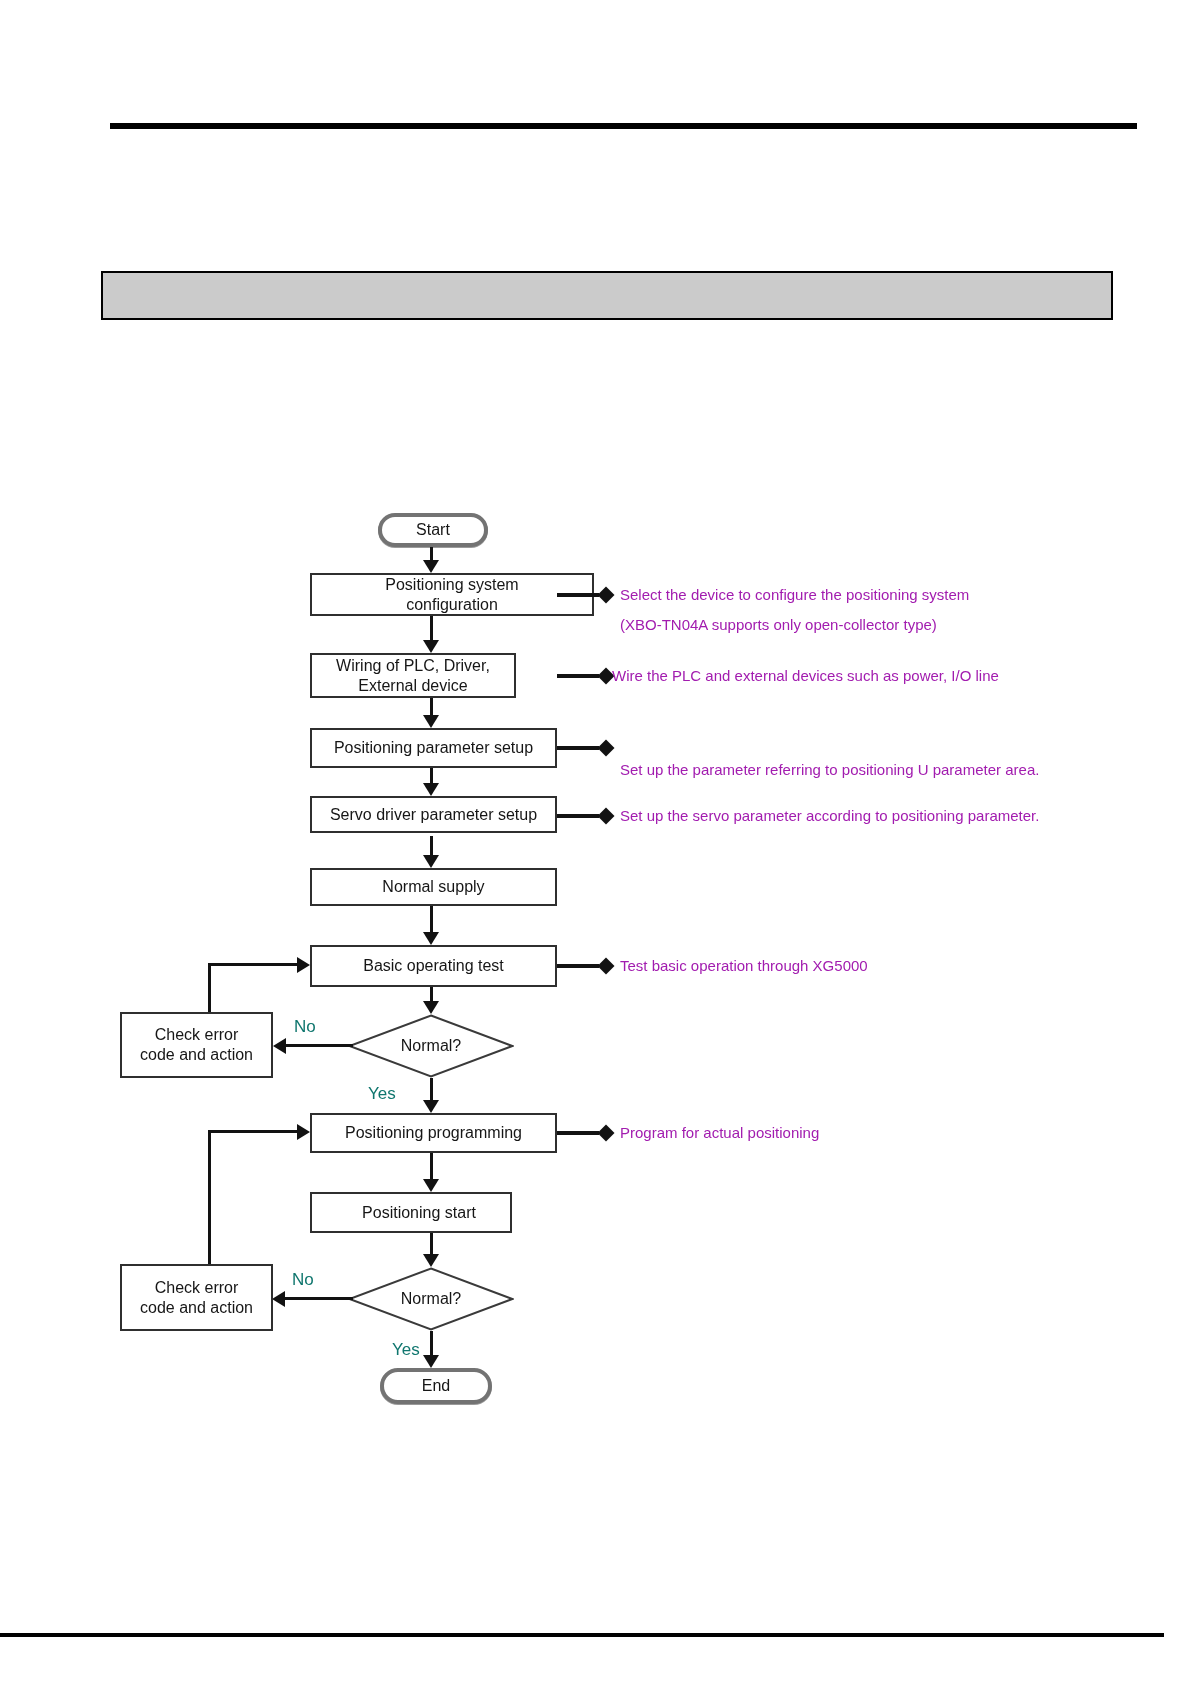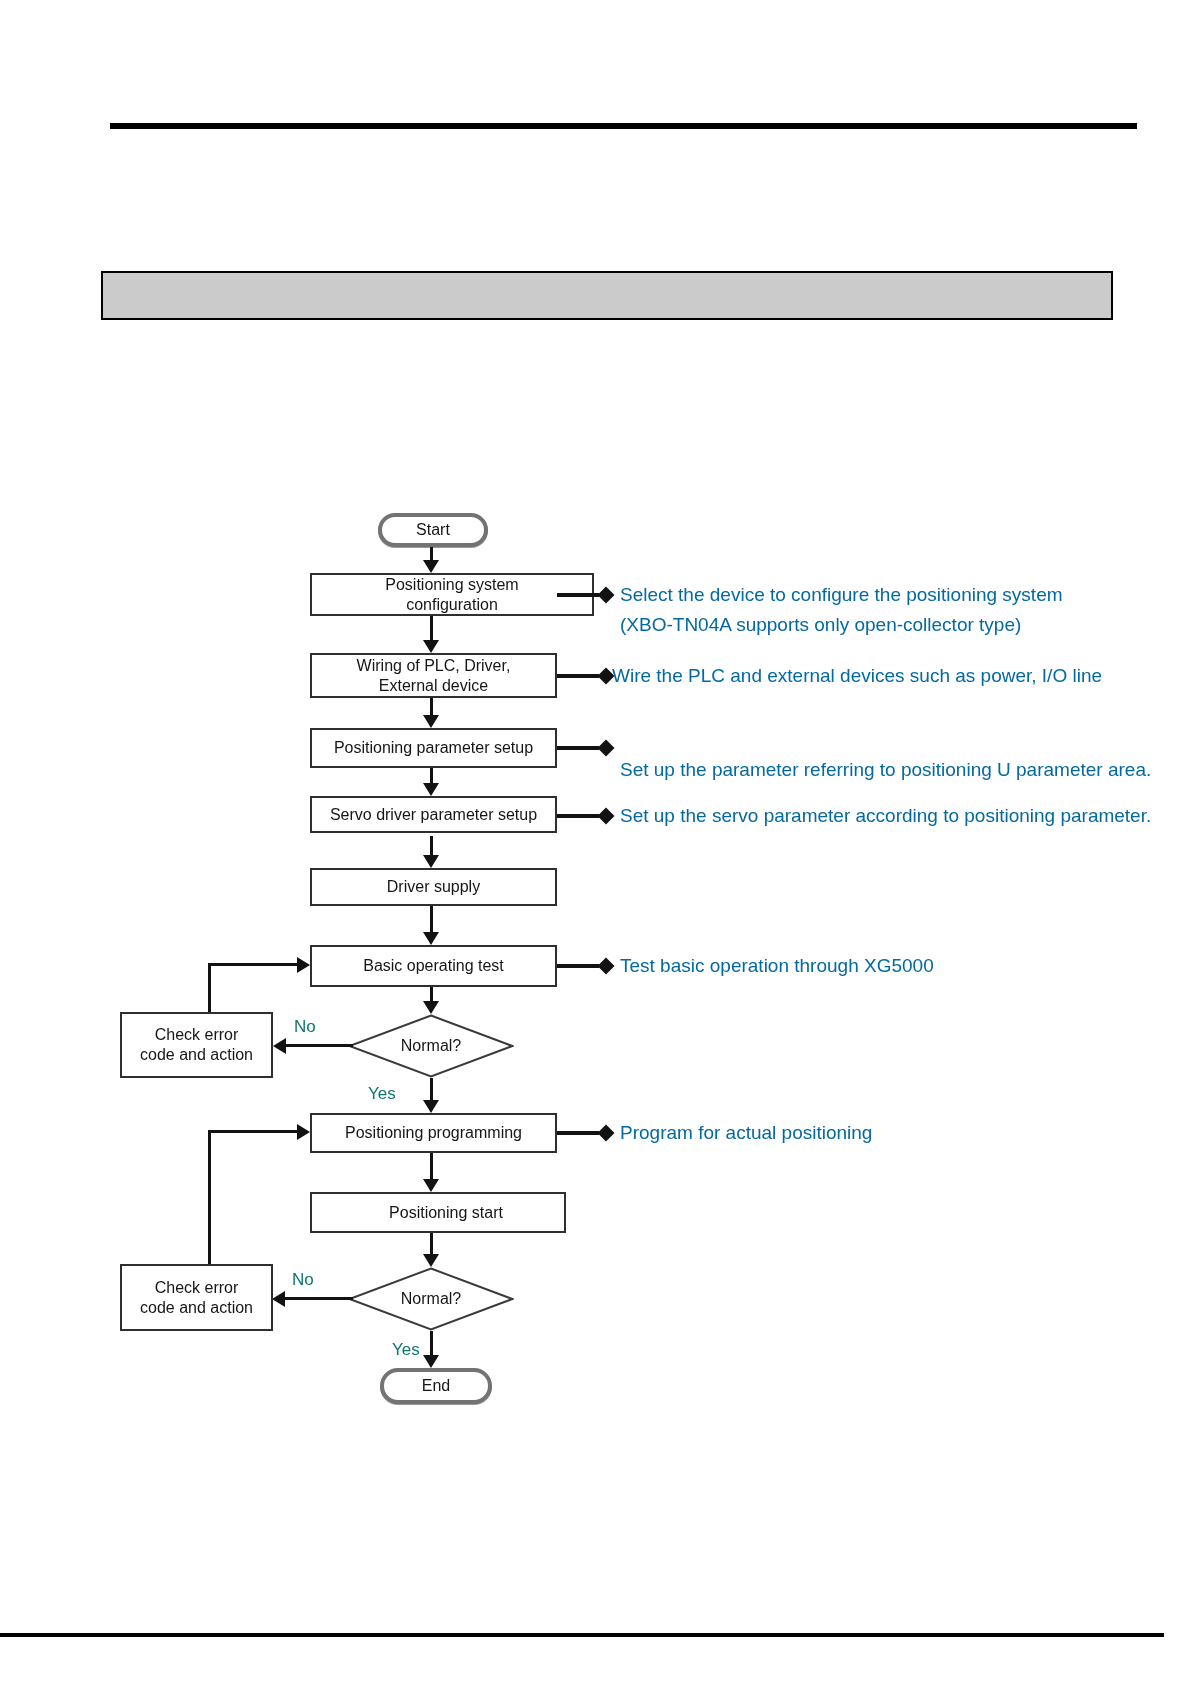--- a/index.html
+++ b/index.html
@@ -28,21 +28,21 @@
   .dia .dlbl { position:relative; z-index:2; }
   
   .vwire { width:3px; background:#121212; }
   .hwire { height:3px; background:#121212; }
   .hwire4 { height:4px; background:#121212; }
   .ah-d { width:0; height:0; border-left:8px solid transparent; border-right:8px solid transparent; border-top:13px solid #121212; }
   .ah-r { width:0; height:0; border-top:8px solid transparent; border-bottom:8px solid transparent; border-left:13px solid #121212; }
   .ah-l { width:0; height:0; border-top:8px solid transparent; border-bottom:8px solid transparent; border-right:13px solid #121212; }
   
   .bullet { width:12px; height:12px; background:#121212; transform:rotate(45deg); }
-  .ann { font-size:19px; line-height:30px; white-space:pre-line; color:#0369a1; }
+  .ann { font-size:15px; line-height:30px; white-space:pre-line; color:#a21caf; }
   .lbl { font-size:17px; line-height:18px; color:#0f766e; }
 </style>
 </head>
 <body>
 
 <div class="page">
 
   <div class="abs top-rule" style="left:110px; top:123px; width:1027px; height:6px;"></div>
   <div class="abs section-bar" style="left:101px; top:271px; width:1012px; height:49px;"></div>
   <div class="abs bottom-rule" style="left:0px; top:1633px; width:1164px; height:4px;"></div>
@@ -57,21 +57,21 @@
     <div class="abs ah-d" style="left:423px; top:560px;"></div>
 
     <div class="abs node pbox pre" style="left:310px; top:573px; width:284px; height:43px;">
       <span class="pre">Positioning system
 configuration</span>
     </div>
 
     <div class="abs vwire" style="left:430px; top:616px; height:26px;"></div>
     <div class="abs ah-d" style="left:423px; top:640px;"></div>
 
-    <div class="abs node pbox pre" style="left:310px; top:653px; width:247px; height:45px;">
+    <div class="abs node pbox pre" style="left:310px; top:653px; width:206px; height:45px;">
       <span class="pre">Wiring of PLC, Driver,
 External device</span>
     </div>
 
     <div class="abs vwire" style="left:430px; top:698px; height:19px;"></div>
     <div class="abs ah-d" style="left:423px; top:715px;"></div>
 
     <div class="abs node pbox" style="left:310px; top:728px; width:247px; height:40px;">
       <span>Positioning parameter setup</span>
     </div>
@@ -80,21 +80,21 @@
     <div class="abs ah-d" style="left:423px; top:783px;"></div>
 
     <div class="abs node pbox" style="left:310px; top:796px; width:247px; height:37px;">
       <span>Servo driver parameter setup</span>
     </div>
 
     <div class="abs vwire" style="left:430px; top:836px; height:21px;"></div>
     <div class="abs ah-d" style="left:423px; top:855px;"></div>
 
     <div class="abs node pbox" style="left:310px; top:868px; width:247px; height:38px;">
-      <span>Driver supply</span>
+      <span>Normal supply</span>
     </div>
 
     <div class="abs vwire" style="left:430px; top:906px; height:28px;"></div>
     <div class="abs ah-d" style="left:423px; top:932px;"></div>
 
     <div class="abs node pbox" style="left:310px; top:945px; width:247px; height:42px;">
       <span>Basic operating test</span>
     </div>
 
     <div class="abs vwire" style="left:430px; top:987px; height:16px;"></div>
@@ -124,21 +124,21 @@
     <div class="abs vwire" style="left:430px; top:1078px; height:24px;"></div>
     <div class="abs ah-d" style="left:423px; top:1100px;"></div>
 
     <div class="abs node pbox" style="left:310px; top:1113px; width:247px; height:40px;">
       <span>Positioning programming</span>
     </div>
 
     <div class="abs vwire" style="left:430px; top:1153px; height:28px;"></div>
     <div class="abs ah-d" style="left:423px; top:1179px;"></div>
 
-    <div class="abs node pbox" style="left:310px; top:1192px; width:256px; height:41px;padding-left:16px;">
+    <div class="abs node pbox" style="left:310px; top:1192px; width:202px; height:41px;padding-left:16px;">
       <span>Positioning start</span>
     </div>
 
     <div class="abs vwire" style="left:430px; top:1233px; height:23px;"></div>
     <div class="abs ah-d" style="left:423px; top:1254px;"></div>
 
     <div class="abs node dia" style="left:348px; top:1267px; width:166px; height:64px;">
       <svg viewBox="0 0 166 64">
         <polygon points="83,1.5 164.5,32 83,62.5 1.5,32" fill="#ffffff" stroke="#3a3a3a" stroke-width="2"></polygon>
       </svg>

